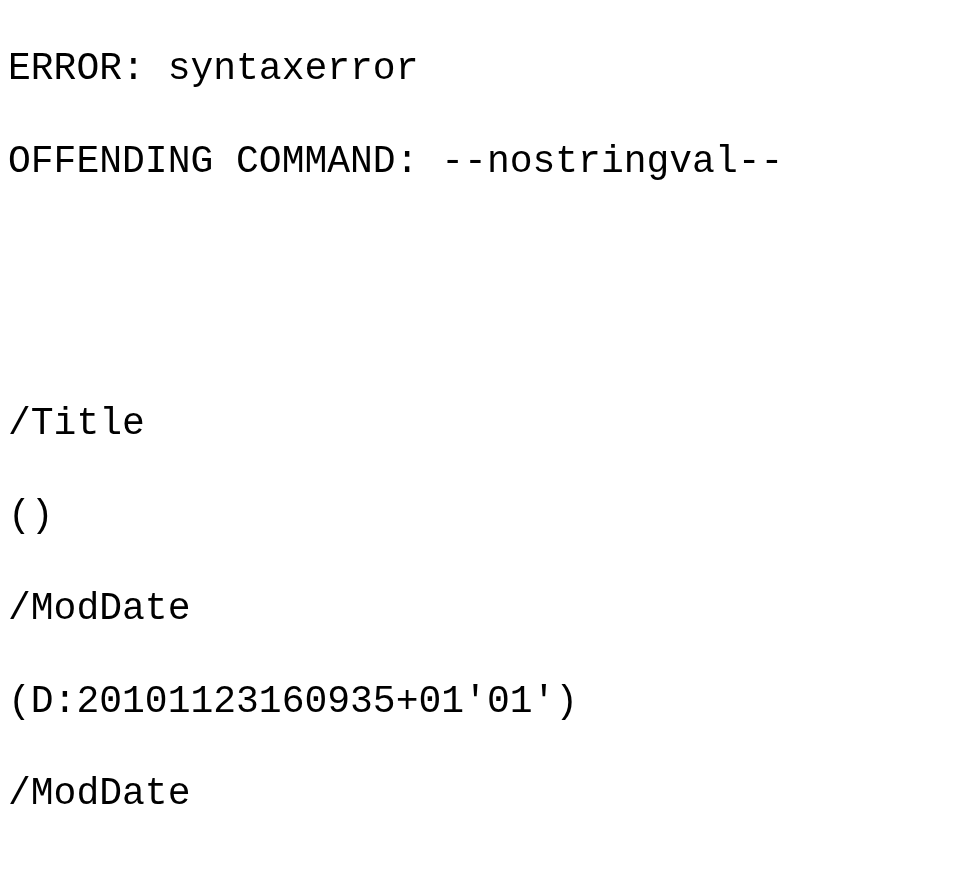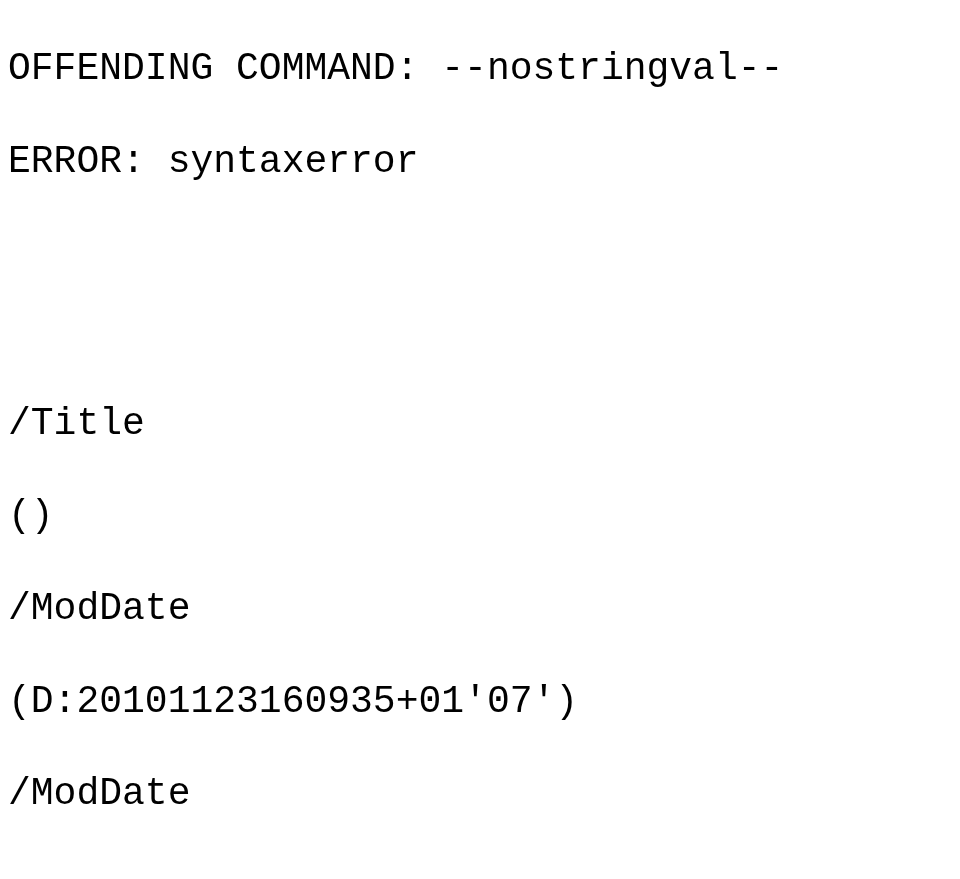--- a/index.html
+++ b/index.html
@@ -22,28 +22,28 @@
     display: block;
   }
   .blank {
     height: 1em;
   }
 </style>
 </head>
 <body>
 
 <div class="page">
+<span class="line">ERROR: syntaxerror</span>
 <span class="line">OFFENDING COMMAND: --nostringval--</span>
-<span class="line">ERROR: syntaxerror</span>
 <span class="line blank"></span>
 <span class="line blank"></span>
 <span class="line">/Title </span>
 <span class="line">()</span>
 <span class="line">/ModDate </span>
-<span class="line">(D:20101123160935+01'07')</span>
+<span class="line">(D:20101123160935+01'01')</span>
 <span class="line">/ModDate </span>
 
 
 
 
 
 
 
 
 

